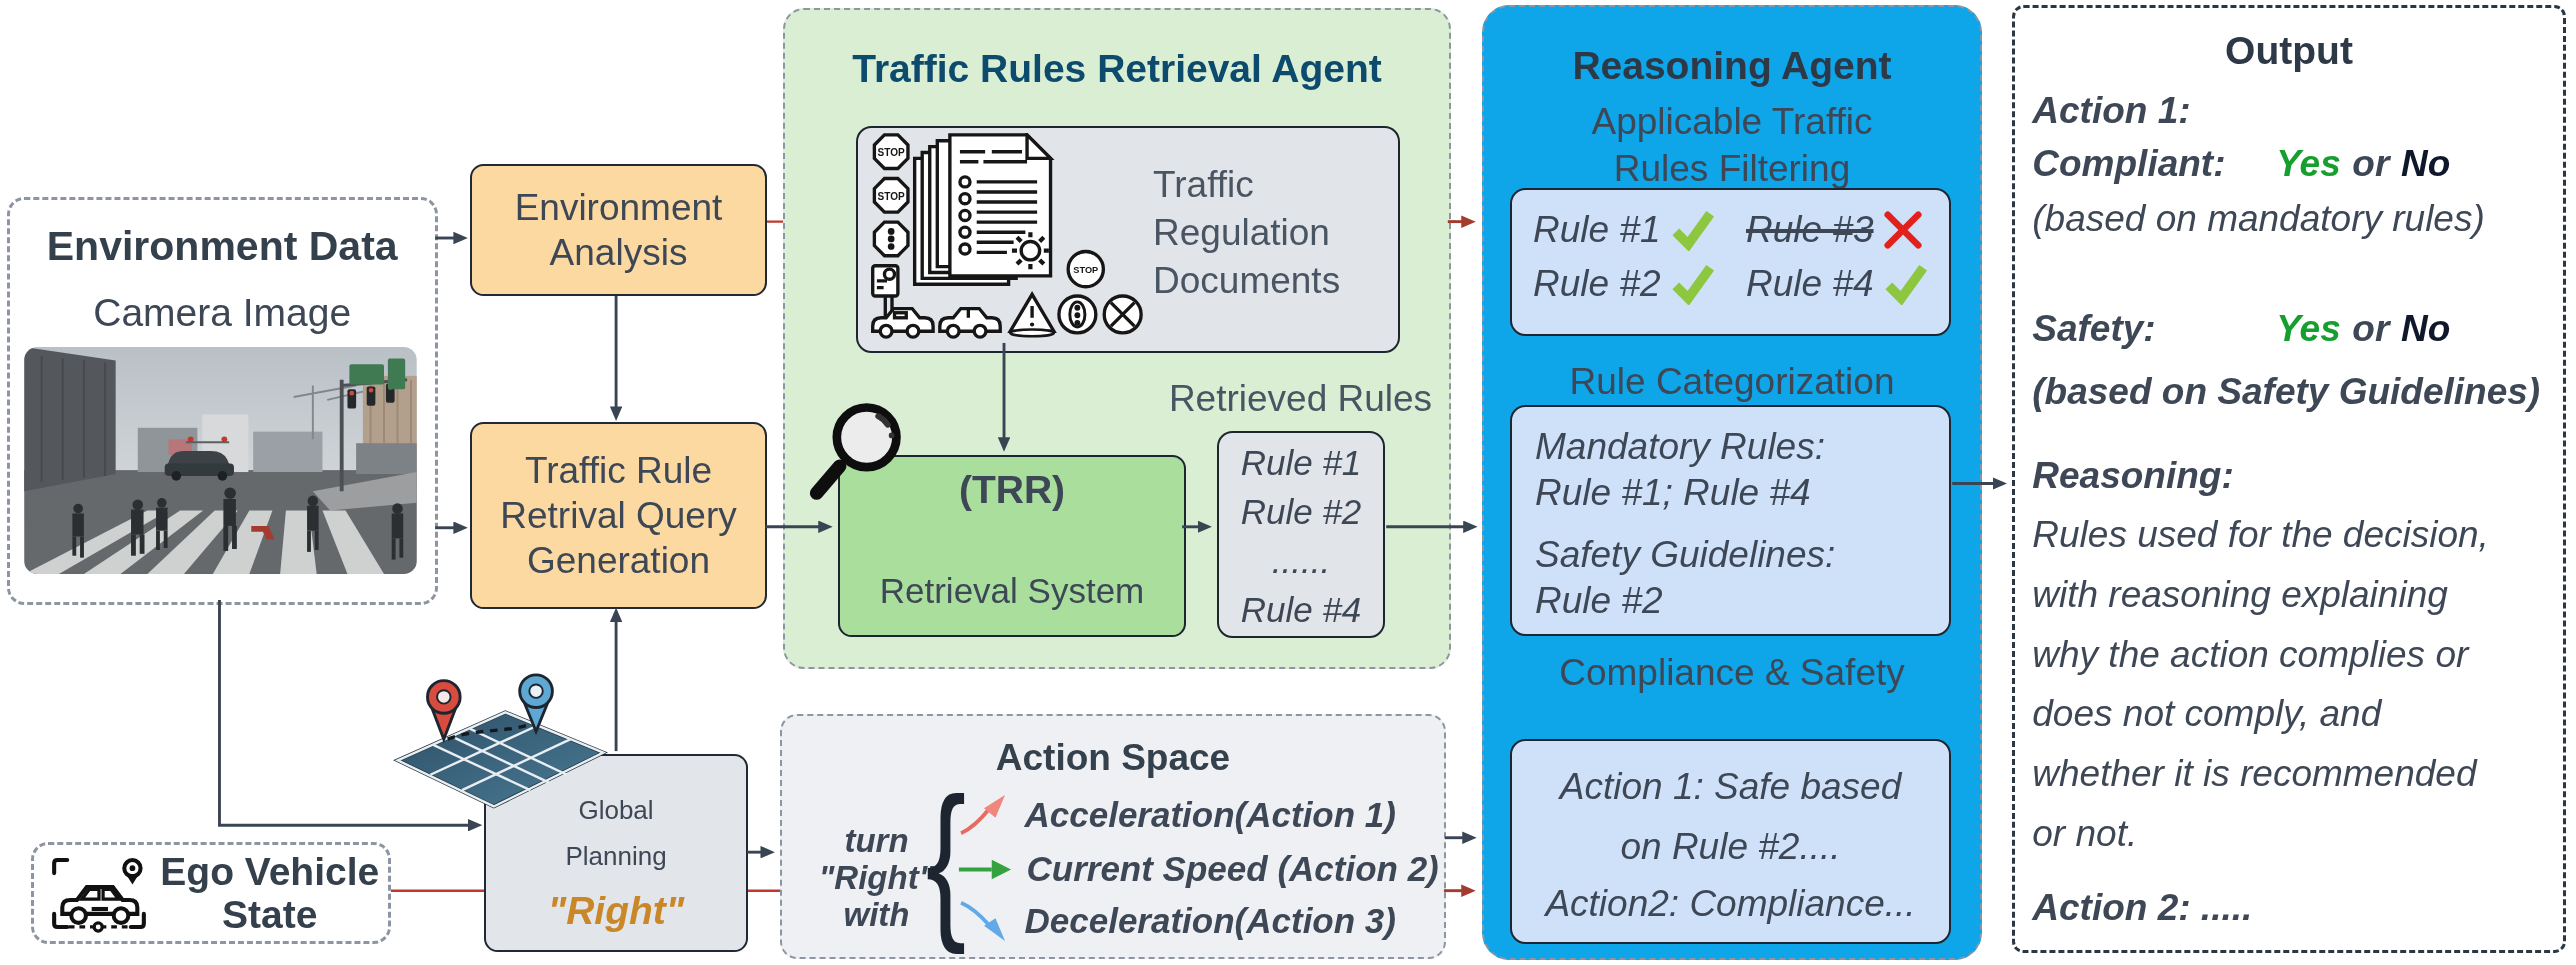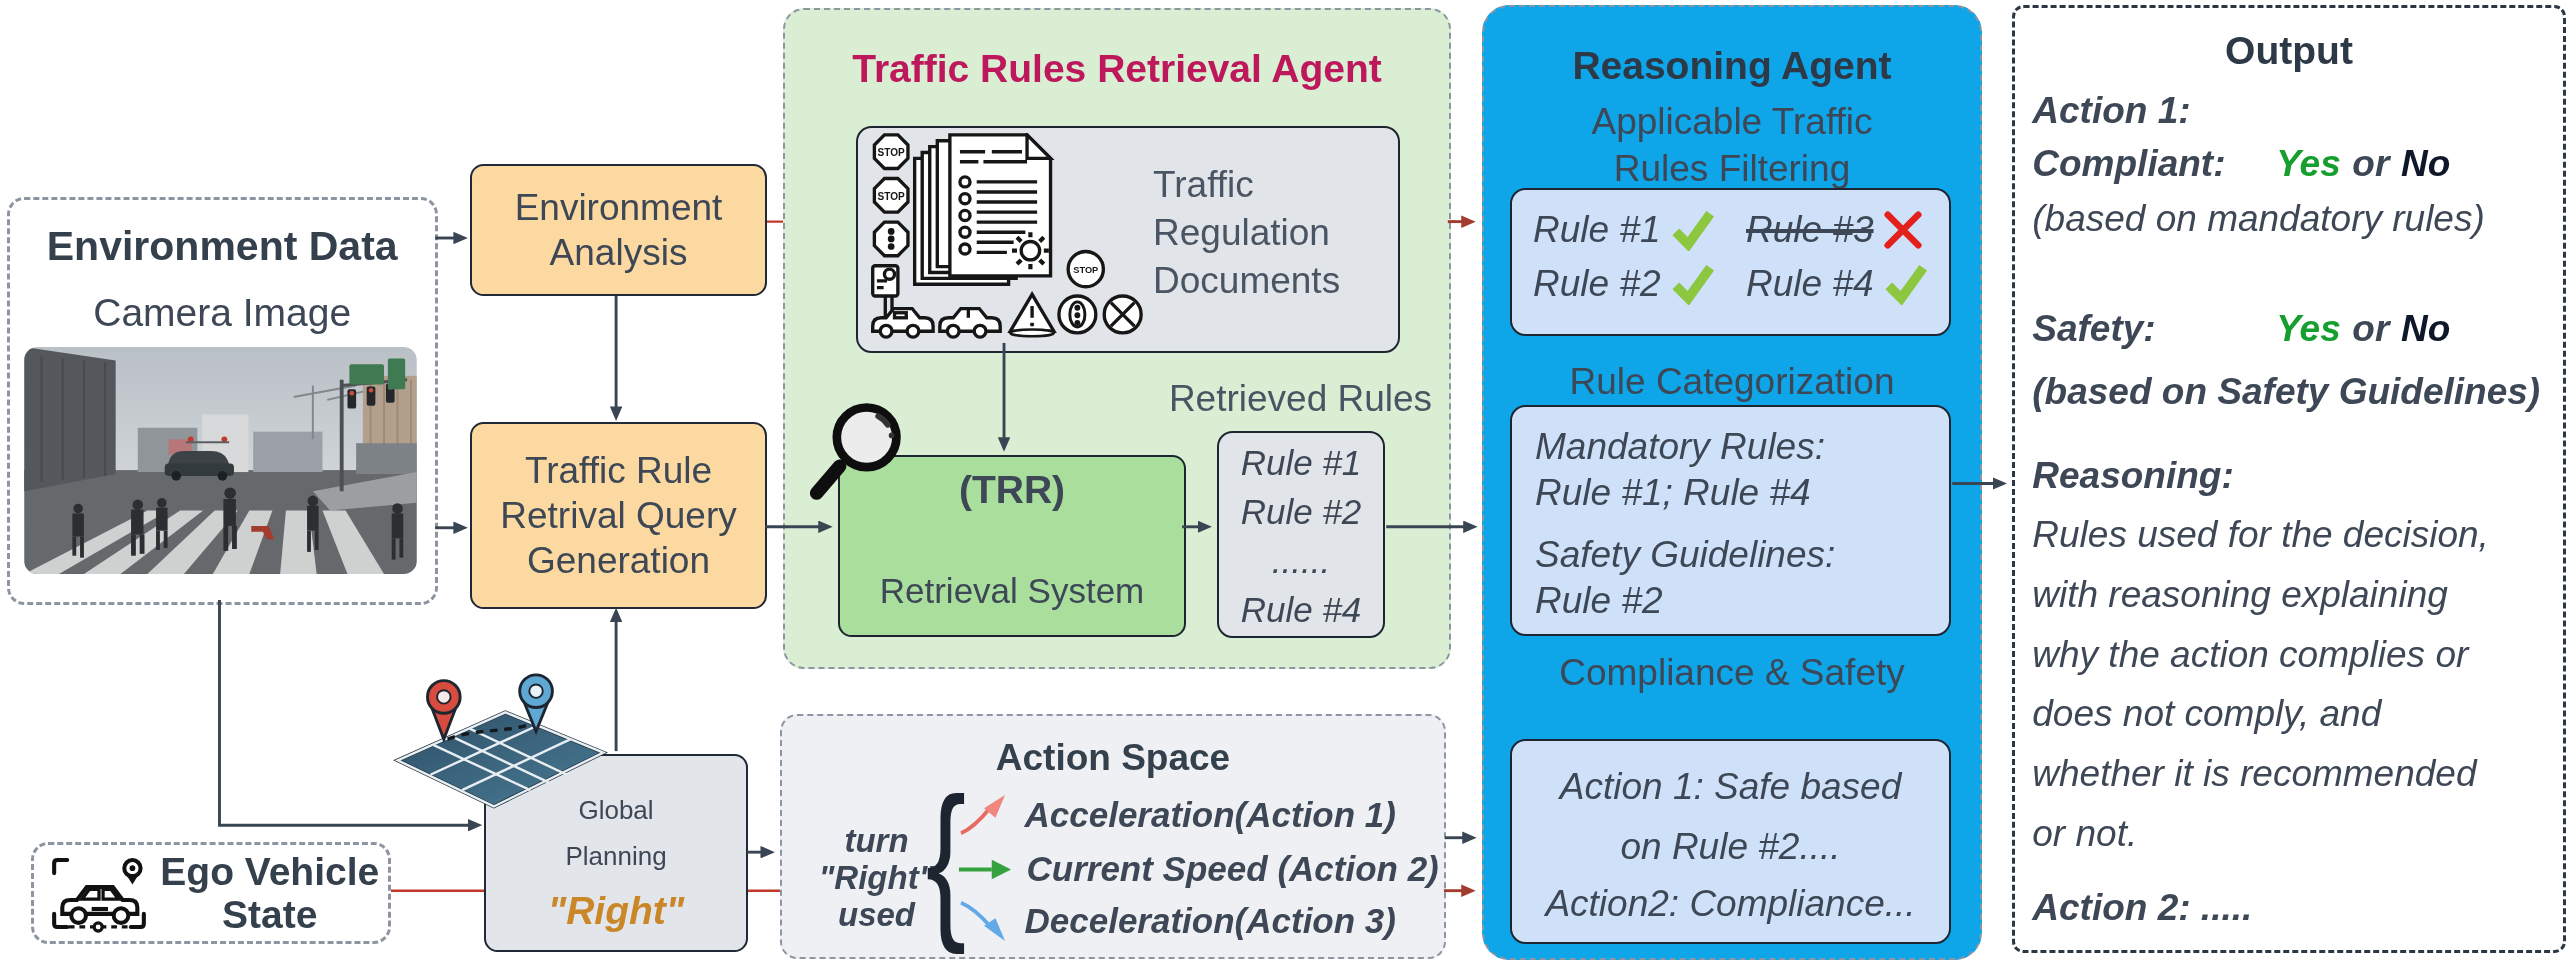--- a/index.html
+++ b/index.html
@@ -30,21 +30,21 @@
 
   
   #global-box{left:484px;top:754px;width:260px;height:194px;background:#e2e5e9;border:2.9px solid #202935;border-radius:13.5px;}
   #global-box .gp{position:absolute;width:100%;text-align:center;font-size:26px;line-height:46px;top:31px;}
   #global-box .cmd{position:absolute;width:100%;text-align:center;top:133px;font-size:39px;color:#c98728;}
   #ego-box{left:31px;top:842px;width:354px;height:96px;display:flex;align-items:center;}
   #ego-box .ego-txt{flex:1;text-align:center;font-size:39px;font-weight:bold;line-height:43px;color:#35404d;}
 
   
   #green-panel{left:783px;top:7.7px;width:664px;height:657px;background:#daeed4;border:2.9px dashed #8c95a1;border-radius:21px;}
-  #green-panel .title{position:absolute;top:37px;width:100%;text-align:center;font-size:39px;font-weight:bold;color:#be185d;}
+  #green-panel .title{position:absolute;top:37px;width:100%;text-align:center;font-size:39px;font-weight:bold;color:#0c4a6e;}
   #docs-box{position:absolute;left:71px;top:116px;width:540px;height:223px;}
   #docs-box .doc-txt{position:absolute;left:295px;top:33px;font-size:37px;line-height:48px;color:#4a5563;}
   #trr-box{position:absolute;left:53px;top:445px;width:344px;height:178px;background:#a9de9d;border:2.9px solid #1d2530;border-radius:13.5px;}
   #trr-box .abbr{position:absolute;top:11.6px;width:100%;text-align:center;font-size:39px;font-weight:bold;}
   #trr-box .l{position:absolute;width:100%;text-align:center;font-size:35px;}
   #retr-label{position:absolute;left:347px;top:368px;width:337px;text-align:center;font-size:37px;color:#4a5563;}
   #retr-box{position:absolute;left:432px;top:421px;width:168px;height:207px;padding-top:5.8px;box-sizing:border-box;}
   #retr-box div{text-align:center;font-size:35px;font-style:italic;line-height:49px;}
 
   
@@ -388,21 +388,21 @@
       <circle cx="88" cy="42" r="3" fill="#333"></circle>
       <line x1="38" y1="70" x2="24" y2="86" stroke="#fff" stroke-width="6"></line>
       <line x1="34" y1="74" x2="10" y2="102" stroke="#0e0e0e" stroke-width="14" stroke-linecap="round"></line>
     </svg>
   </div>
 
   <div class="abs z2" id="action-panel">
     <div class="title">Action Space</div>
     <div id="as-cond">
       <div>turn "Right"</div>
-      <div>used</div>
+      <div>with</div>
     </div>
     <div id="as-brace">{</div>
 
     <div class="as-row" id="as-r1">
       <svg width="54" height="44" viewBox="0 0 56 46">
         <path d="M4,42 Q18,36 34,16" stroke="#e96a60" stroke-width="4" fill="none"></path>
         <polygon points="28,16 50,2 40,26" fill="#f0867d"></polygon>
       </svg>
       <span class="lbl">Acceleration(Action 1)</span>
     </div>

